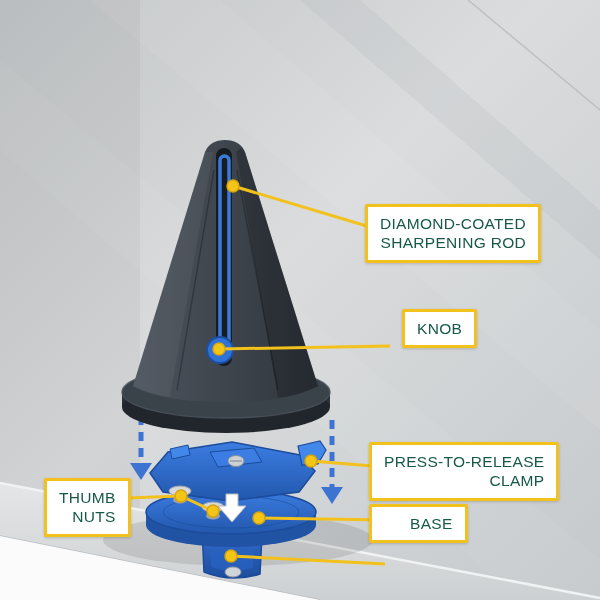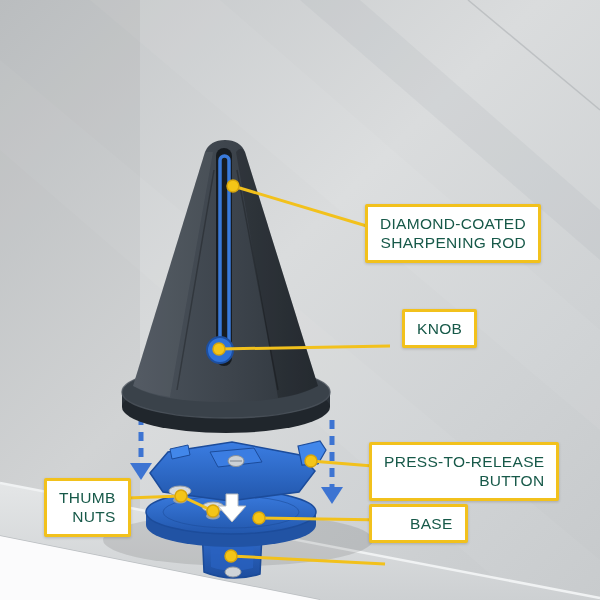--- a/index.html
+++ b/index.html
@@ -160,20 +160,20 @@
       <circle cx="231" cy="556" r="6"></circle>
     </g>
   </svg>
 
   <div class="callout" style="left:365px;top:204px;">DIAMOND-COATED
 SHARPENING ROD</div>
 
   <div class="callout" style="left:374px;top:309px;margin-left:28px;">KNOB</div>
 
   <div class="callout" style="left:369px;top:442px;">PRESS-TO-RELEASE
-BUTTON</div>
+CLAMP</div>
 
   <div class="callout" style="left:14px;top:478px;margin-left:30px;">THUMB
 NUTS</div>
 
   <div class="callout" style="left:369px;top:504px;padding-left:38px;">BASE</div>
 
 </div>
 
 </body></html>

